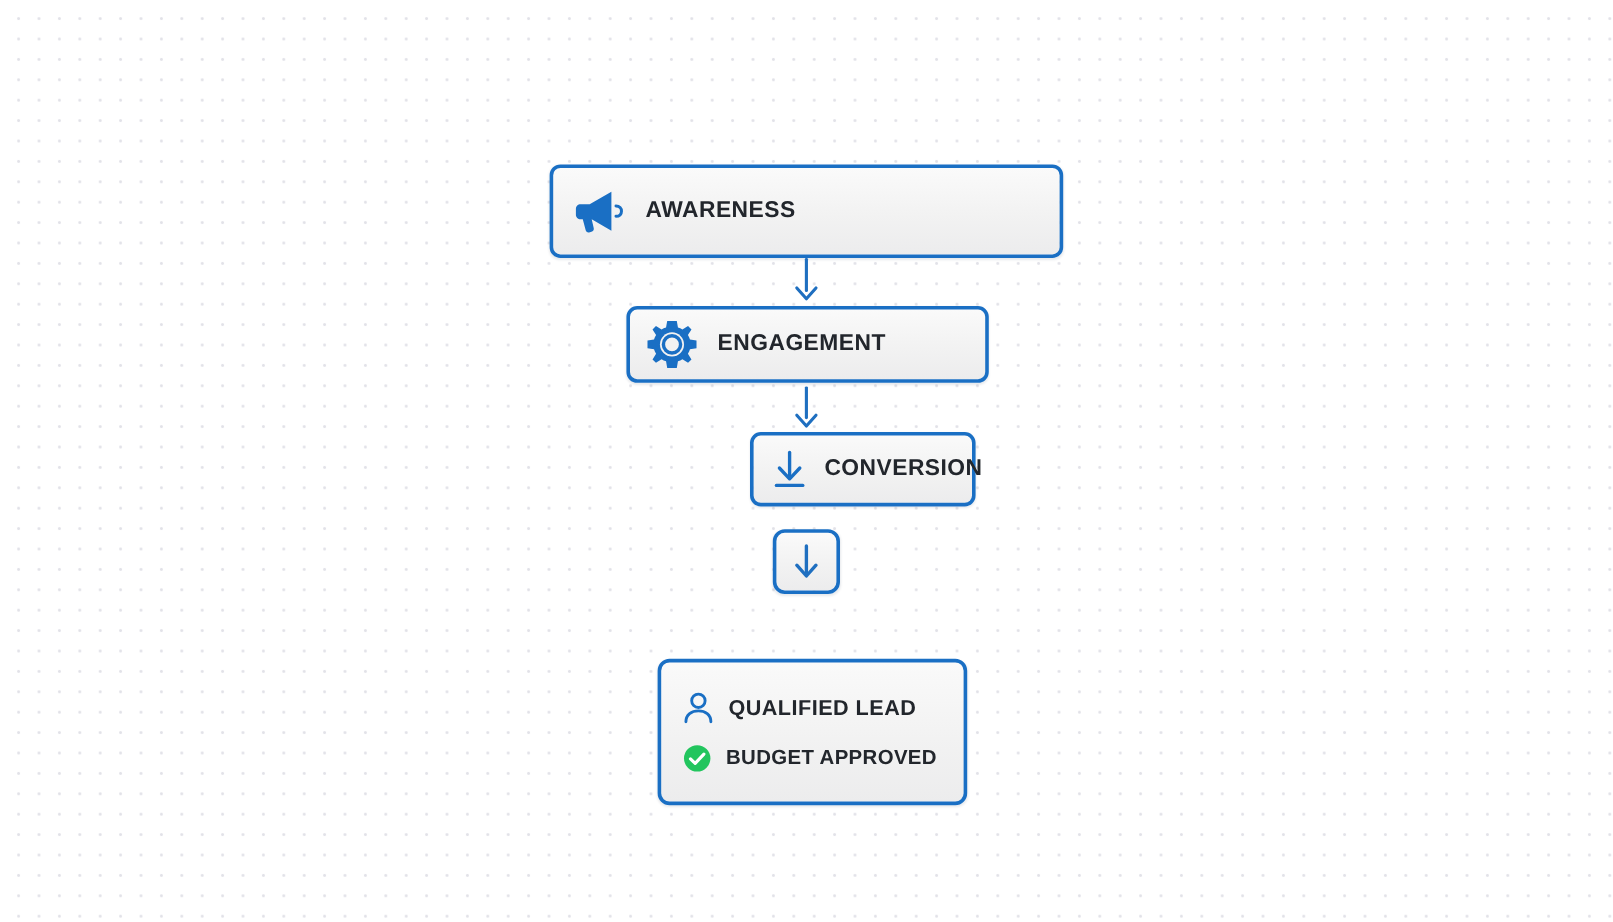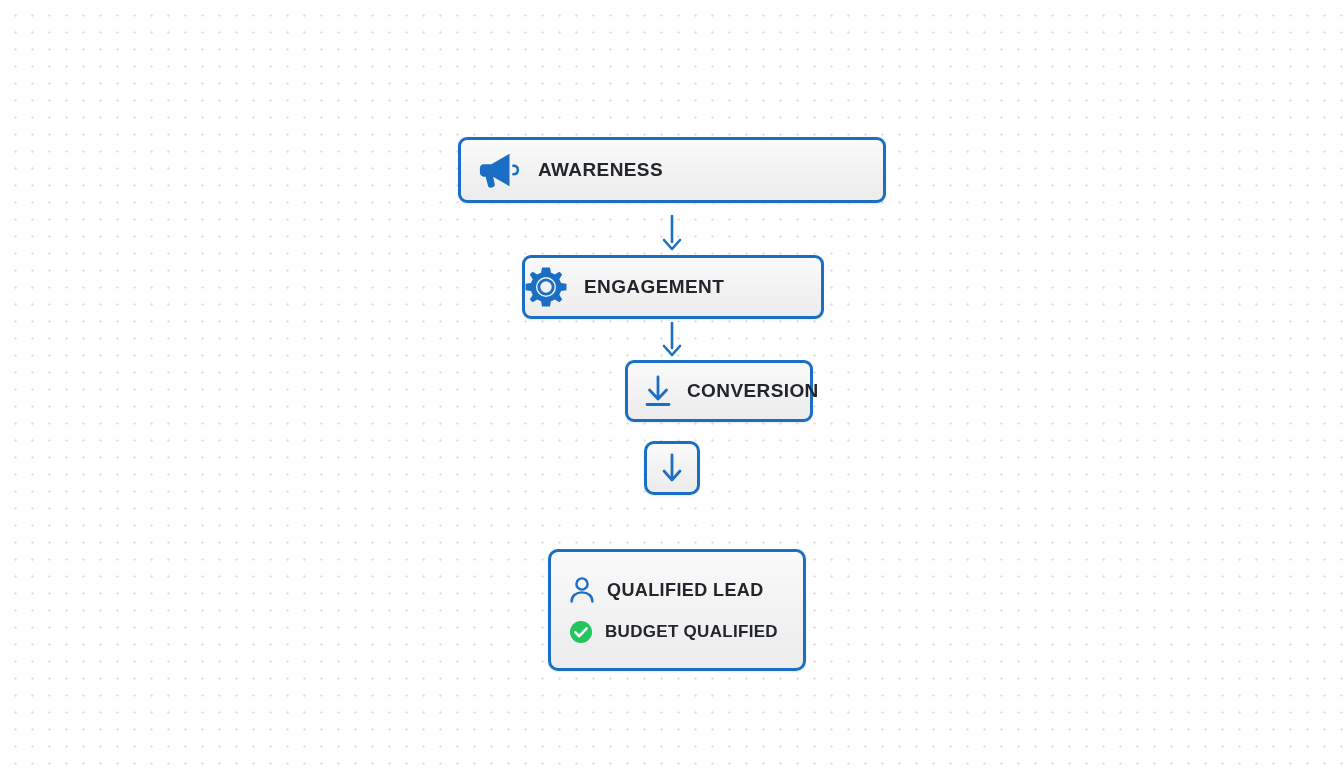--- a/index.html
+++ b/index.html
@@ -48,32 +48,32 @@
     align-items: center;
     justify-content: center;
     flex: 0 0 auto;
   }
 
   
   #node-awareness {
     left: 458px;
     top: 137px;
     width: 428px;
-    height: 66px;
+    height: 78px;
     padding-left: 17px;
   }
   #node-awareness .node-icon { width: 42px; height: 40px; }
   #node-awareness .node-label { margin-left: 18px; }
 
   #node-engagement {
     left: 522px;
     top: 255px;
     width: 302px;
     height: 64px;
-    padding-left: 0;
+    padding-left: 14px;
   }
   #node-engagement .node-icon { width: 42px; height: 42px; }
   #node-engagement .node-label { margin-left: 17px; }
 
   #node-conversion {
     left: 577px;
     top: 360px;
     width: 188px;
     height: 62px;
     padding-left: 15px;
@@ -206,17 +206,17 @@
     </div>
 
 
     <div class="ql-item">
       <span class="node-icon">
         <svg viewBox="0 0 24 24" width="24" height="24" aria-hidden="true">
           <circle cx="12" cy="12" r="11" fill="#22c55e"></circle>
           <path d="M6.4 12.4 L10.3 16.2 L17.6 8.4" fill="none" stroke="#ffffff" stroke-width="2.6" stroke-linecap="round" stroke-linejoin="round"></path>
         </svg>
       </span>
-      <span class="ql-item-label">BUDGET QUALIFIED</span>
+      <span class="ql-item-label">BUDGET APPROVED</span>
     </div>
   </div>
 
 </div>
 
 </body></html>

